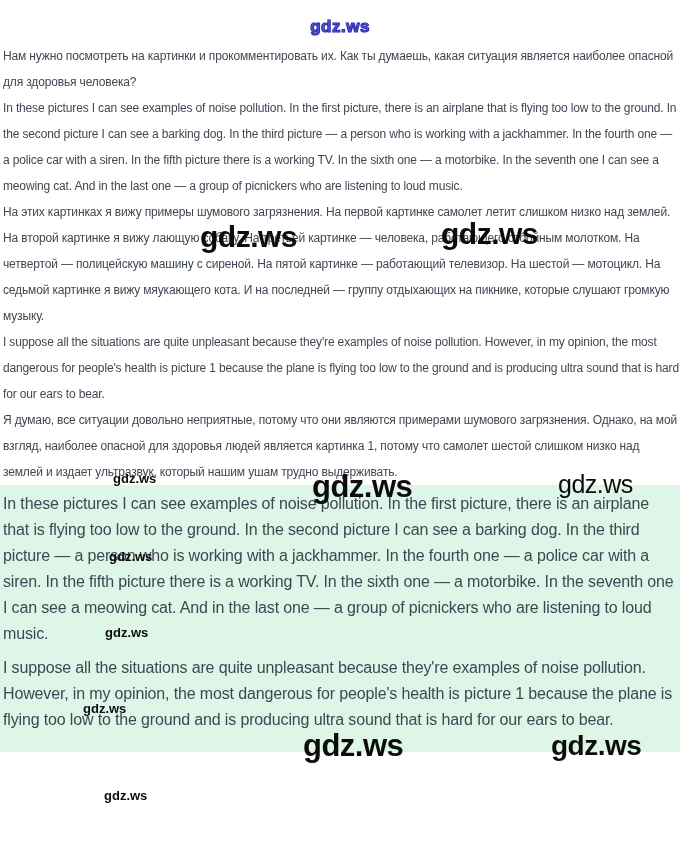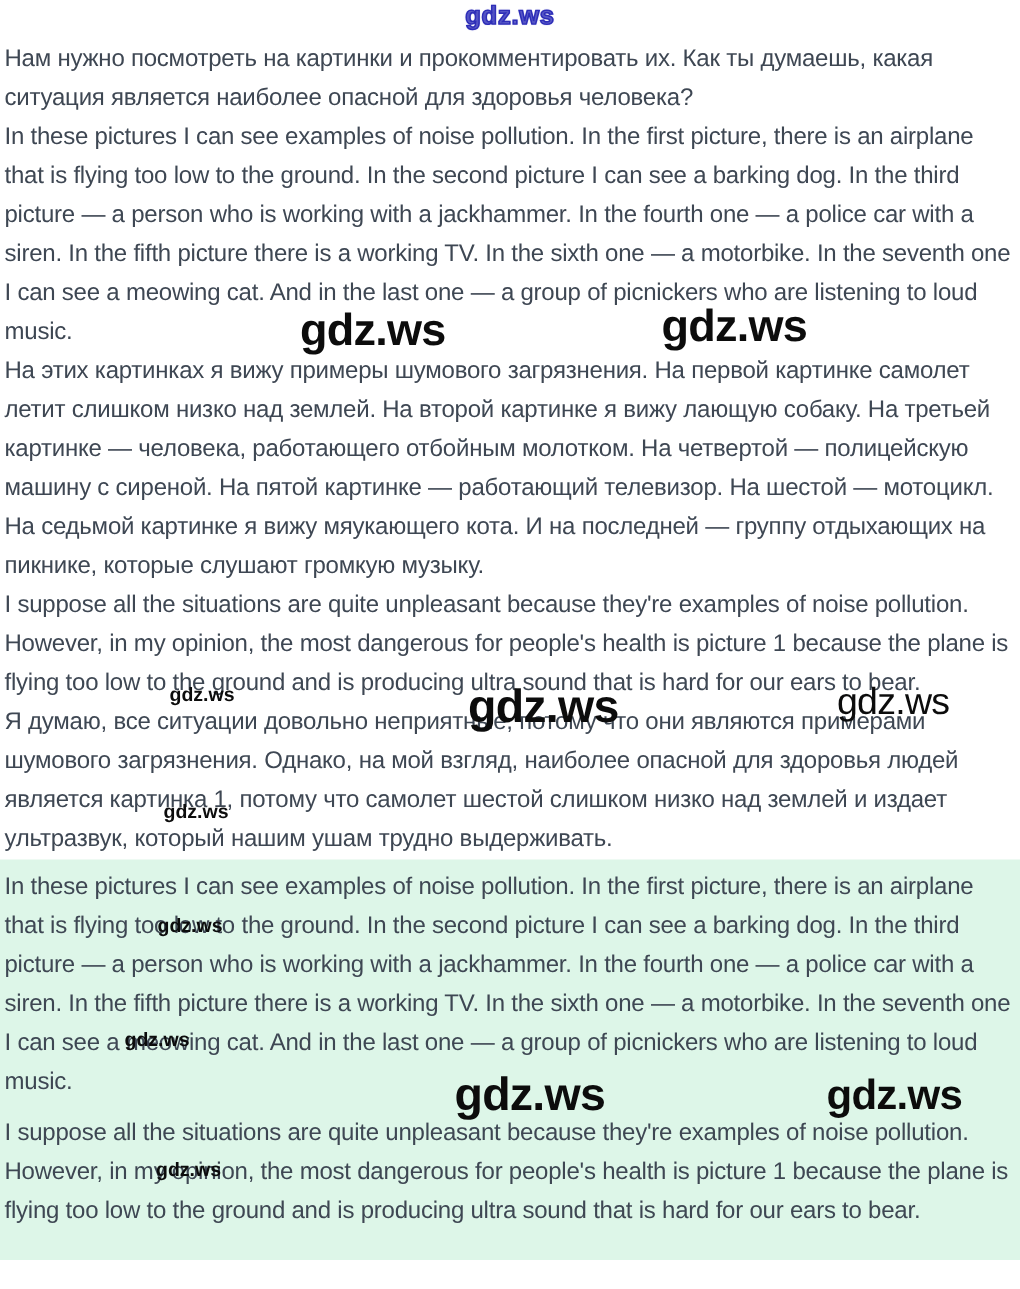--- a/index.html
+++ b/index.html
@@ -11,23 +11,24 @@
     font-family: "Liberation Sans", sans-serif;
   }
   .page {
     position: relative;
     width: 680px; height: 859px;
     background: #ffffff;
   }
   .content {
     padding: 27px 1px 0 3px;
     color: #3e4753;
-    font-size: 16px;
+    font-size: 12px;
     line-height: 26px;
     letter-spacing: -0.15px;
+    margin-top: 16px;
   }
   .content p { margin: 0; }
   .highlight-block {
     background: #ddf6e8;
     padding: 6px 1px 0 3px;
     color: #3e4753;
     font-size: 16px;
     line-height: 26px;
     letter-spacing: -0.15px;
     min-height: 267px;

